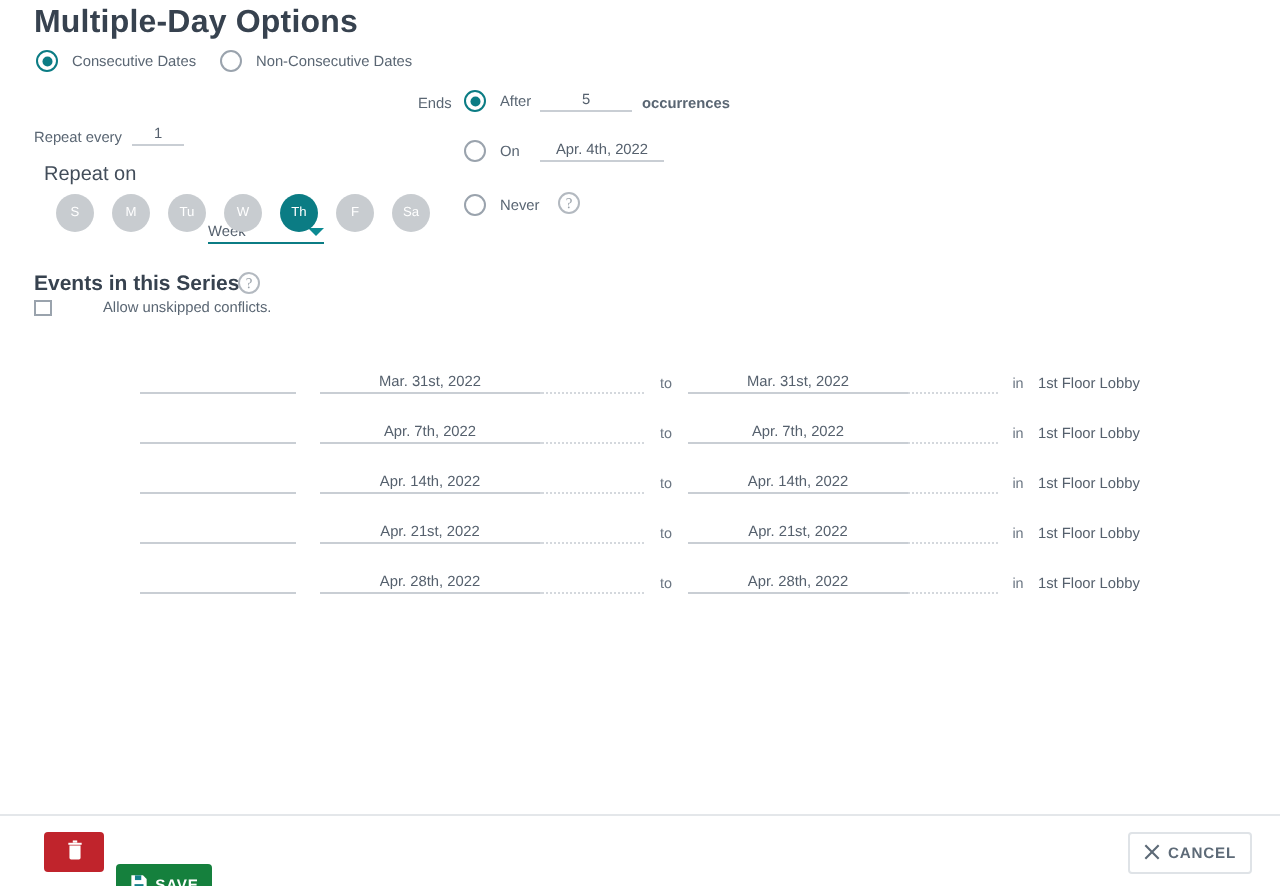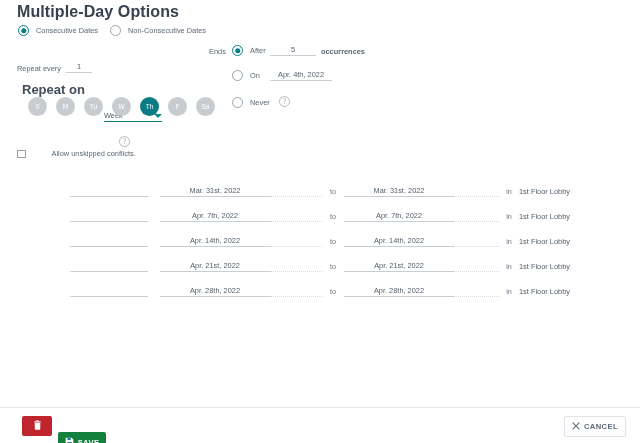--- a/index.html
+++ b/index.html
@@ -41,21 +41,21 @@
     width: 5.5px; height: 5.5px; border-radius: 50%;
     background: #0b7c84;
   }
   .radio-label {
     margin-left: 7px; font-size: 7.4px; color: #5a6673;
     white-space: nowrap;
   }
 
   
   .lbl { font-size: 7.4px; color: #5a6673; white-space: nowrap; }
-  .lbl-b { font-size: 13px; color: #424d5a; font-weight: bold; white-space: nowrap; }
+  .lbl-b { font-size: 10px; color: #424d5a; font-weight: normal; white-space: nowrap; }
 
   
   .field {
     border-bottom: 1px solid #c9ced4;
     font-size: 7.4px; color: #55606d;
     text-align: center; white-space: nowrap;
     padding-bottom: 1px;
   }
 
   
@@ -211,20 +211,21 @@
     <span class="radio-label">On</span>
   </div>
   <div class="field" style="position:absolute; left:270px; top:70px; width:62px;">Apr. 4th, 2022</div>
 
   <div class="radio-row" style="left:232px; top:97px;text-align:right;">
     <span class="radio"></span>
     <span class="radio-label">Never</span>
   </div>
   <span class="help" style="position:absolute; left:279px; top:96px;">?</span>
 
+  <div class="section-title">Events in this Series</div>
   <span class="help" style="position:absolute; left:119px; top:136px;">?</span>
 
   <div class="cb-row">
     <span class="cb"></span>
     <span class="cb-label">Allow unskipped conflicts.</span>
   </div>
 
   <div class="rows">
 
     <div class="erow">

